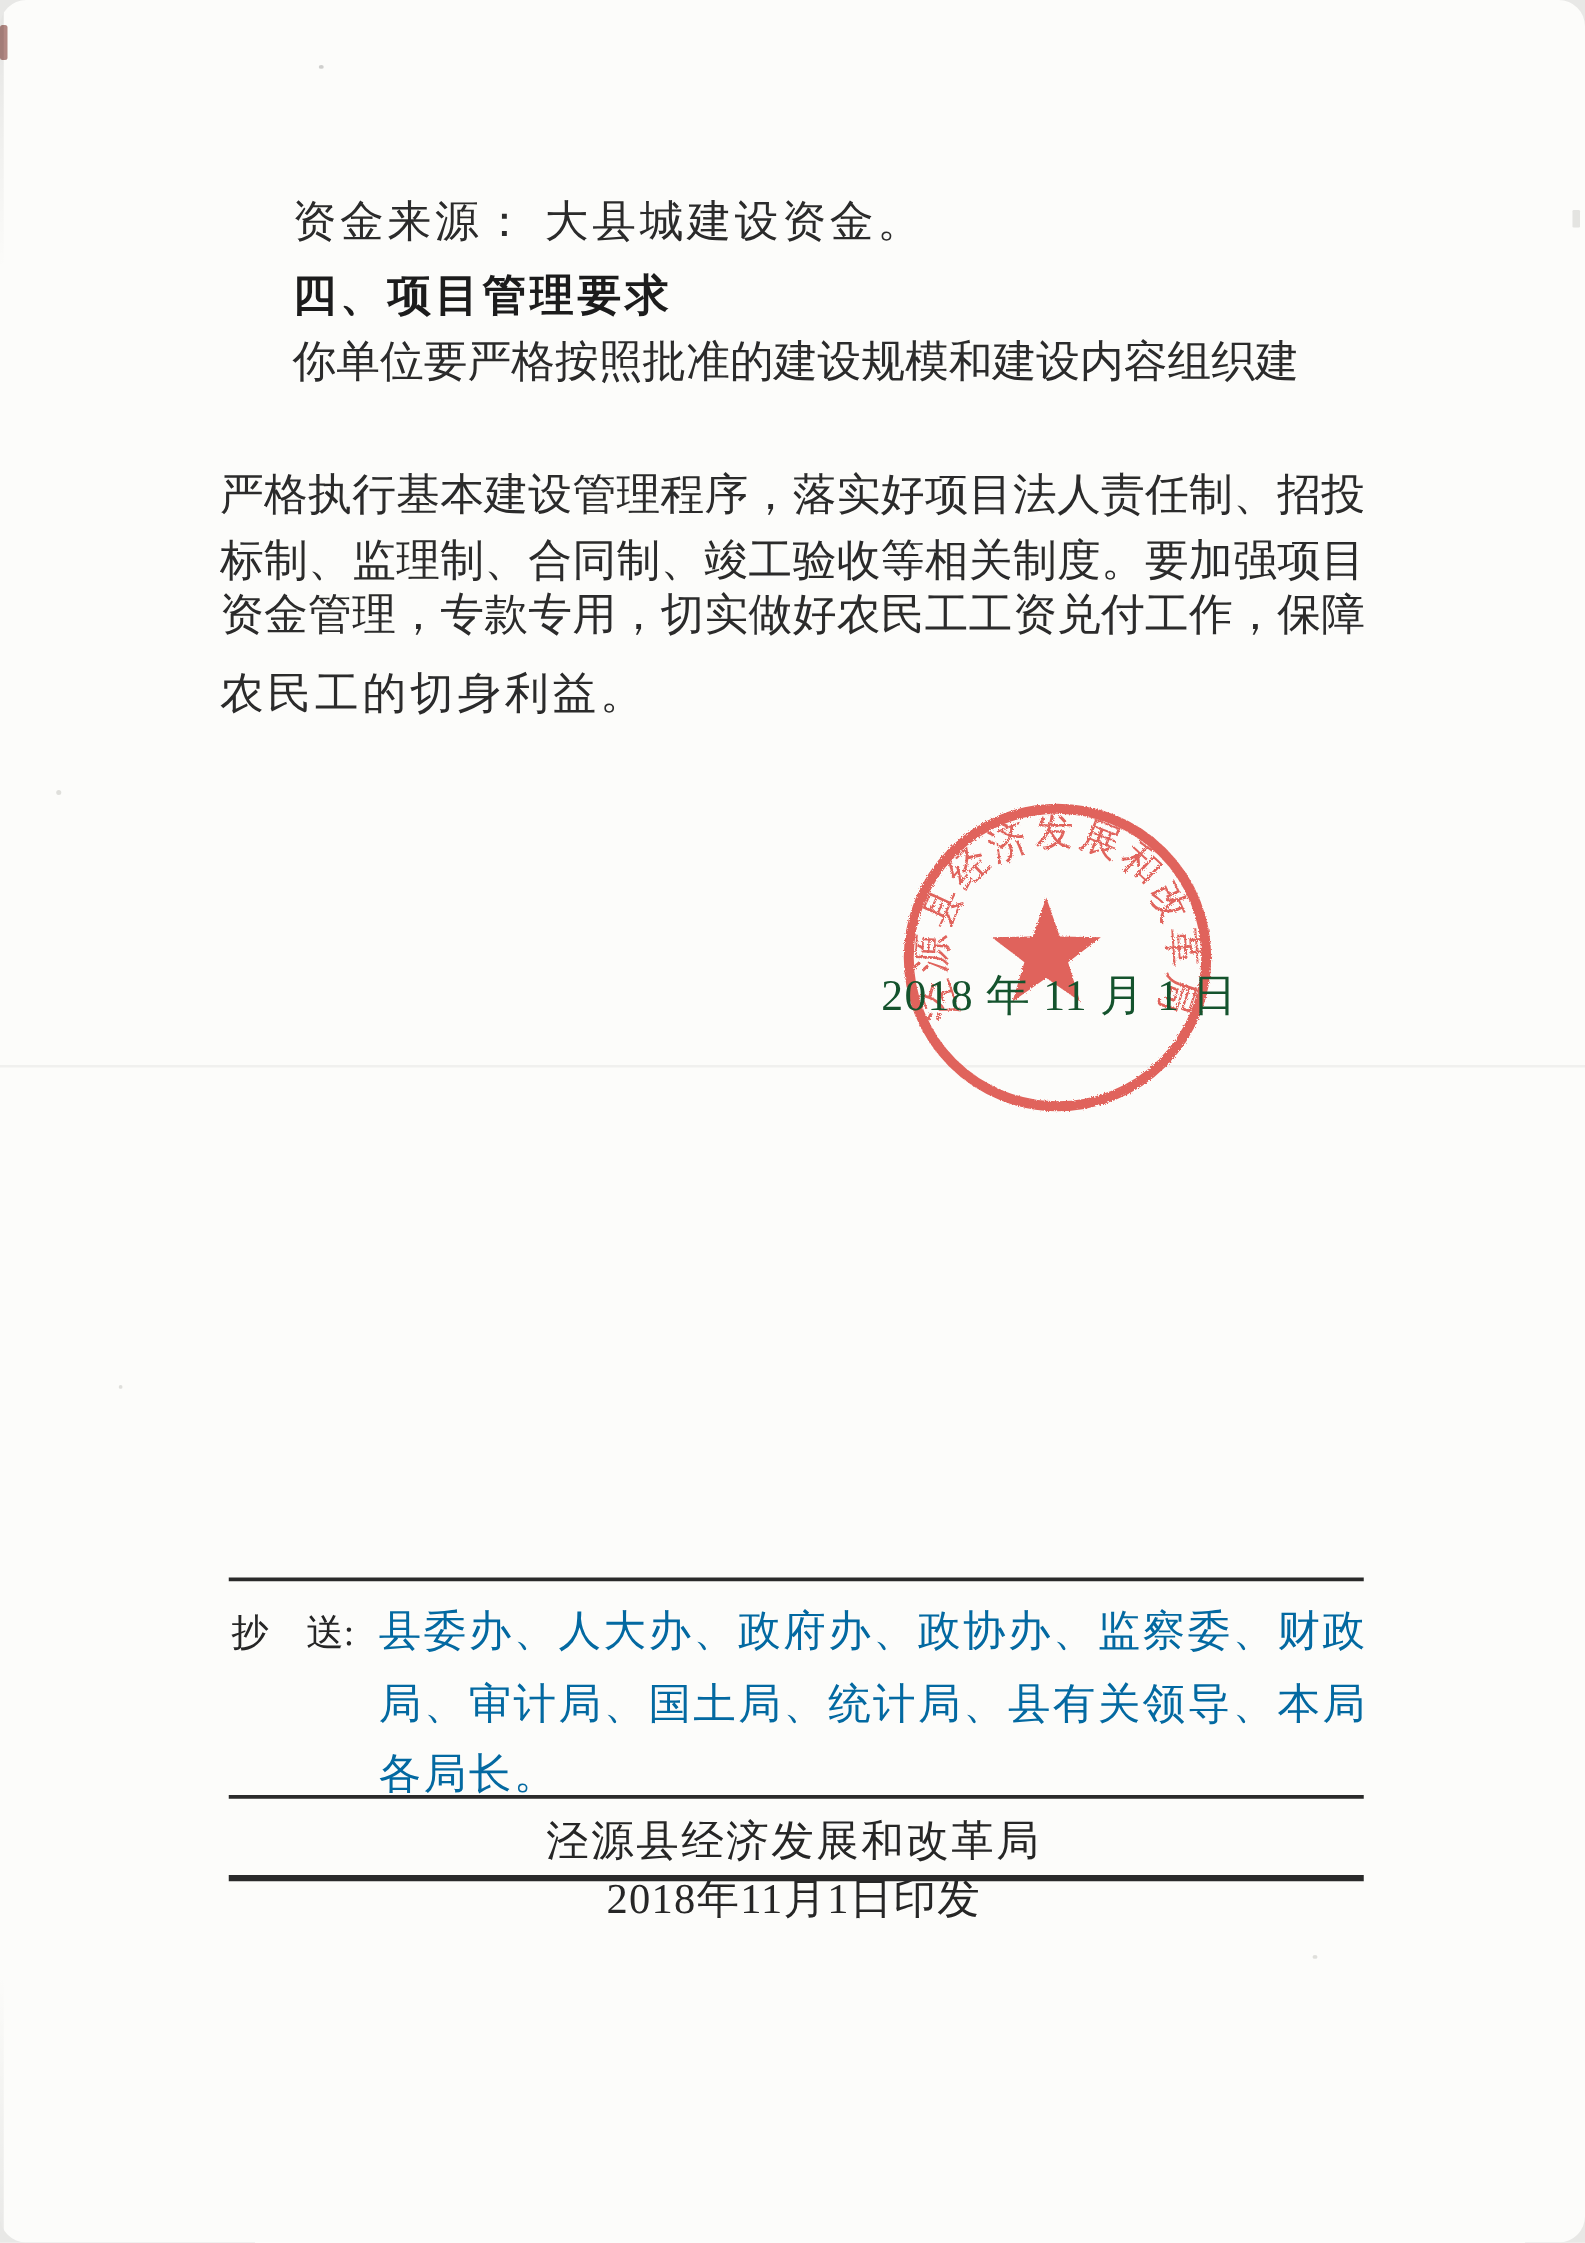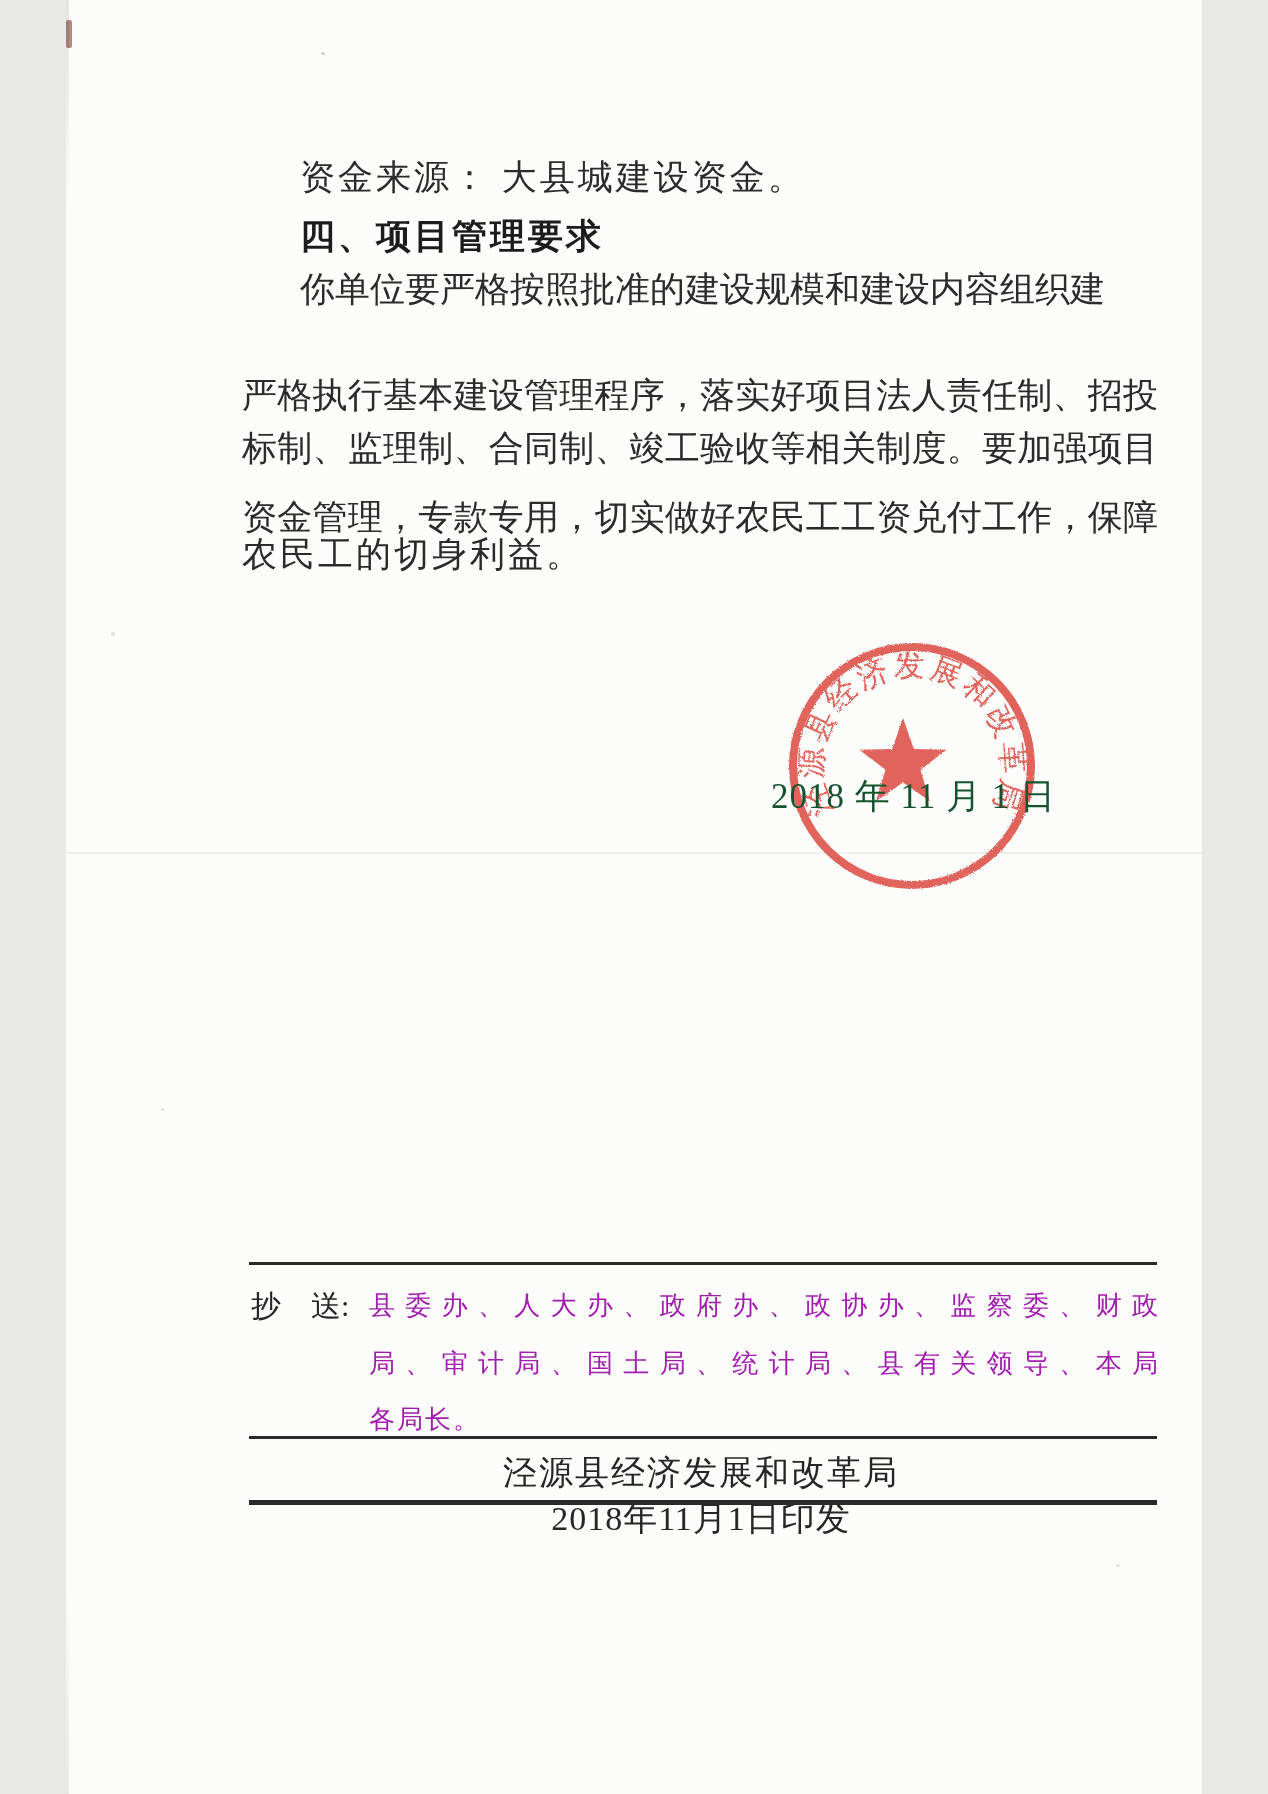--- a/index.html
+++ b/index.html
@@ -1,23 +1,24 @@
 <!DOCTYPE html>
 <html><head>
 <meta charset="utf-8">
 <style>
   html,body{margin:0;padding:0;background:#e8e8e6;}
   .page{
     position:relative;
-    width:1136px;height:1794px;
+    width:1268px;height:1794px;
     margin:0 auto;
     background:#fcfcfa;
     overflow:hidden;
     font-family:"Liberation Serif","DejaVu Serif",serif;
     color:#262626;
+    border-radius:21px;
   }
   
   .line{
     position:absolute;
     left:176px;width:916px;
     font-size:35px;line-height:40px;
     white-space:nowrap;
     color:#2b2b2b;
   }
   .line.justify{
@@ -30,21 +31,21 @@
   .heading{
     position:absolute;left:234px;top:213px;
     font-family:Liberation Serif, serif;
     font-weight:bold;font-size:35px;letter-spacing:3px;
     color:#1c1c1c;white-space:nowrap;
   }
   .p0{top:270px;left:234px;width:858px;}
   .p1{top:323px;}
   .p2{top:376px;}
   .p3{top:429px;}
-  .p4{top:498px;}
+  .p4{top:472px;}
   .p5{top:535px;white-space:nowrap;letter-spacing:3px;}
   
   .seal{
     position:absolute;left:716px;top:636px;
     width:262px;height:262px;z-index:1;
     opacity:.88;
   }
   .dateline{
     position:absolute;top:773px;left:705px;width:290px;
     font-size:35px;letter-spacing:1px;white-space:nowrap;
@@ -54,21 +55,21 @@
   .rule{position:absolute;left:183px;width:908px;background:#2a2a2a;}
   .rule-a{top:1262px;height:3px;}
   .rule-b{top:1436px;height:3px;}
   .rule-c{top:1500px;height:5px;}
   .cc-label{
     position:absolute;left:185px;top:1286px;
     font-size:30px;letter-spacing:0;white-space:nowrap;color:#262626;
   }
   .cc-line{
     position:absolute;left:303px;width:789px;
-    font-size:26px;line-height:40px;color:#a21caf;
+    font-size:34px;line-height:40px;color:#0369a1;
   }
   .cc-line.justify{text-align:justify;text-align-last:justify;word-break:break-all;}
   .cc0{top:1286px;}
   .cc1{top:1344px;}
   .cc2{top:1400px;white-space:nowrap;letter-spacing:2px;}
   .issuer-row{
     position:absolute;left:185px;top:1450px;width:900px;
     display:flex;justify-content:space-between;align-items:center;
     font-size:34px;color:#262626;flex-direction:column;
   }

